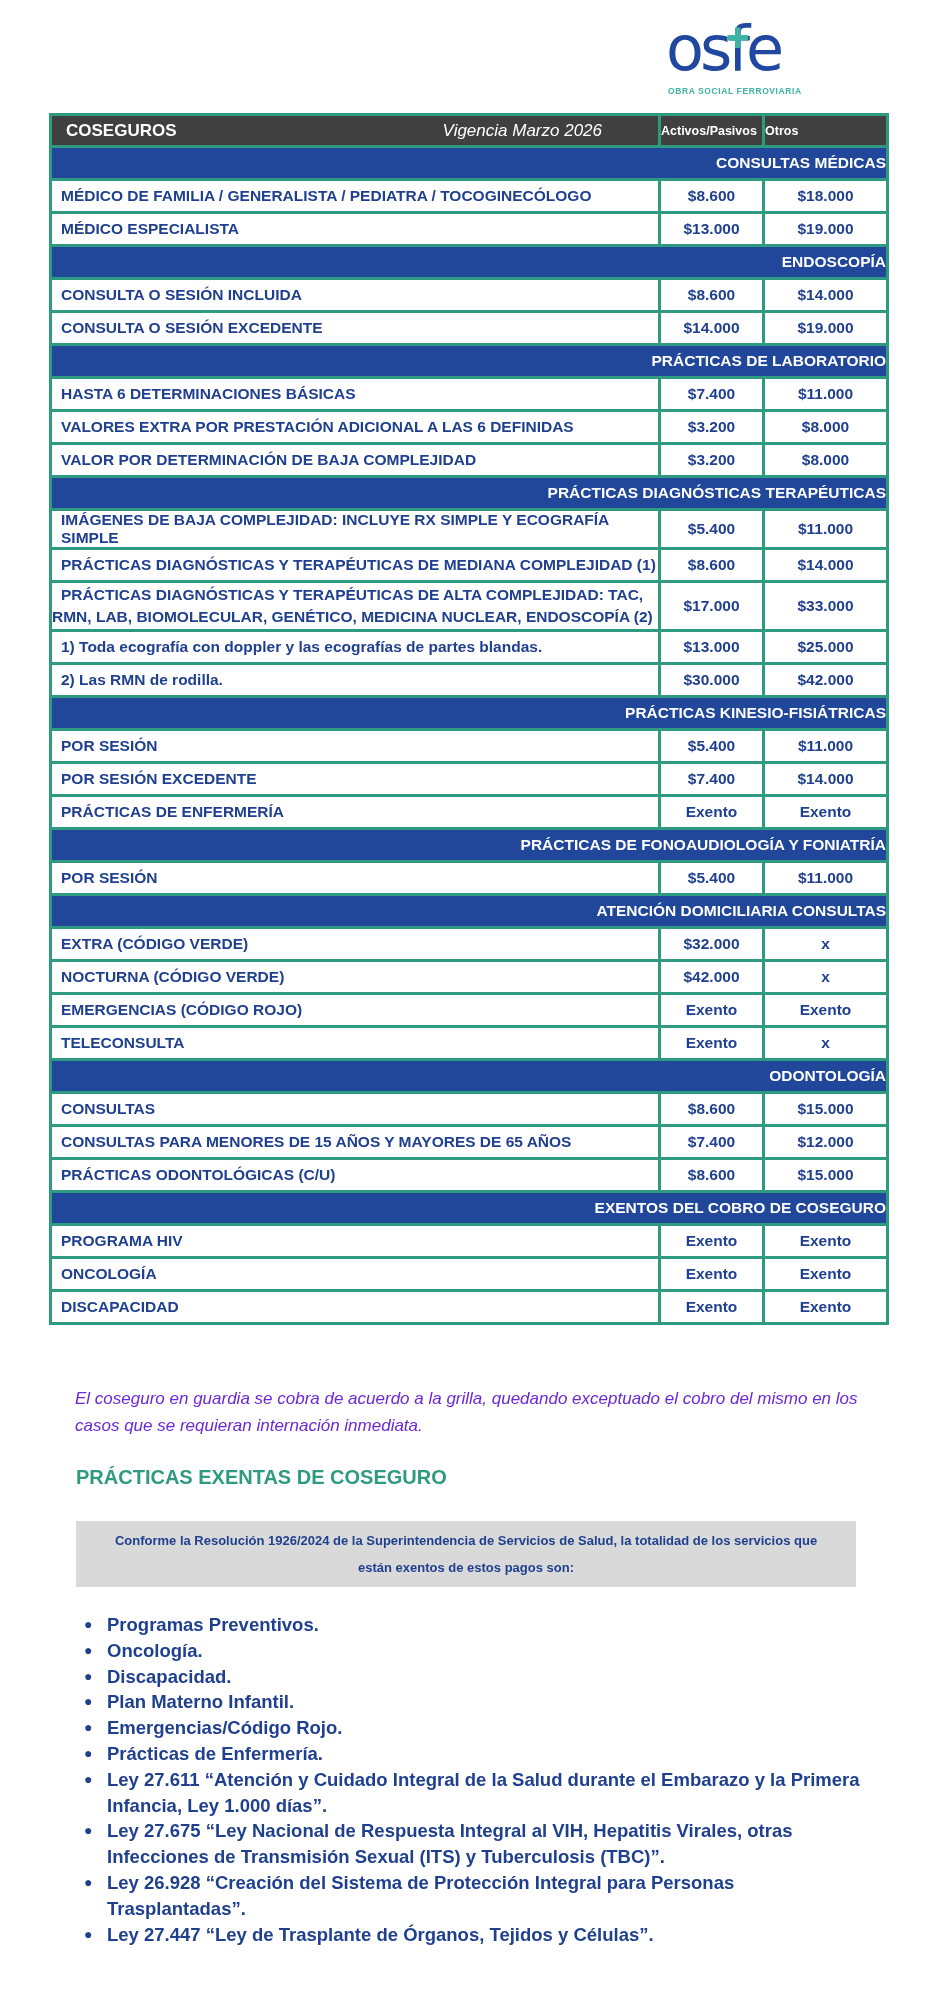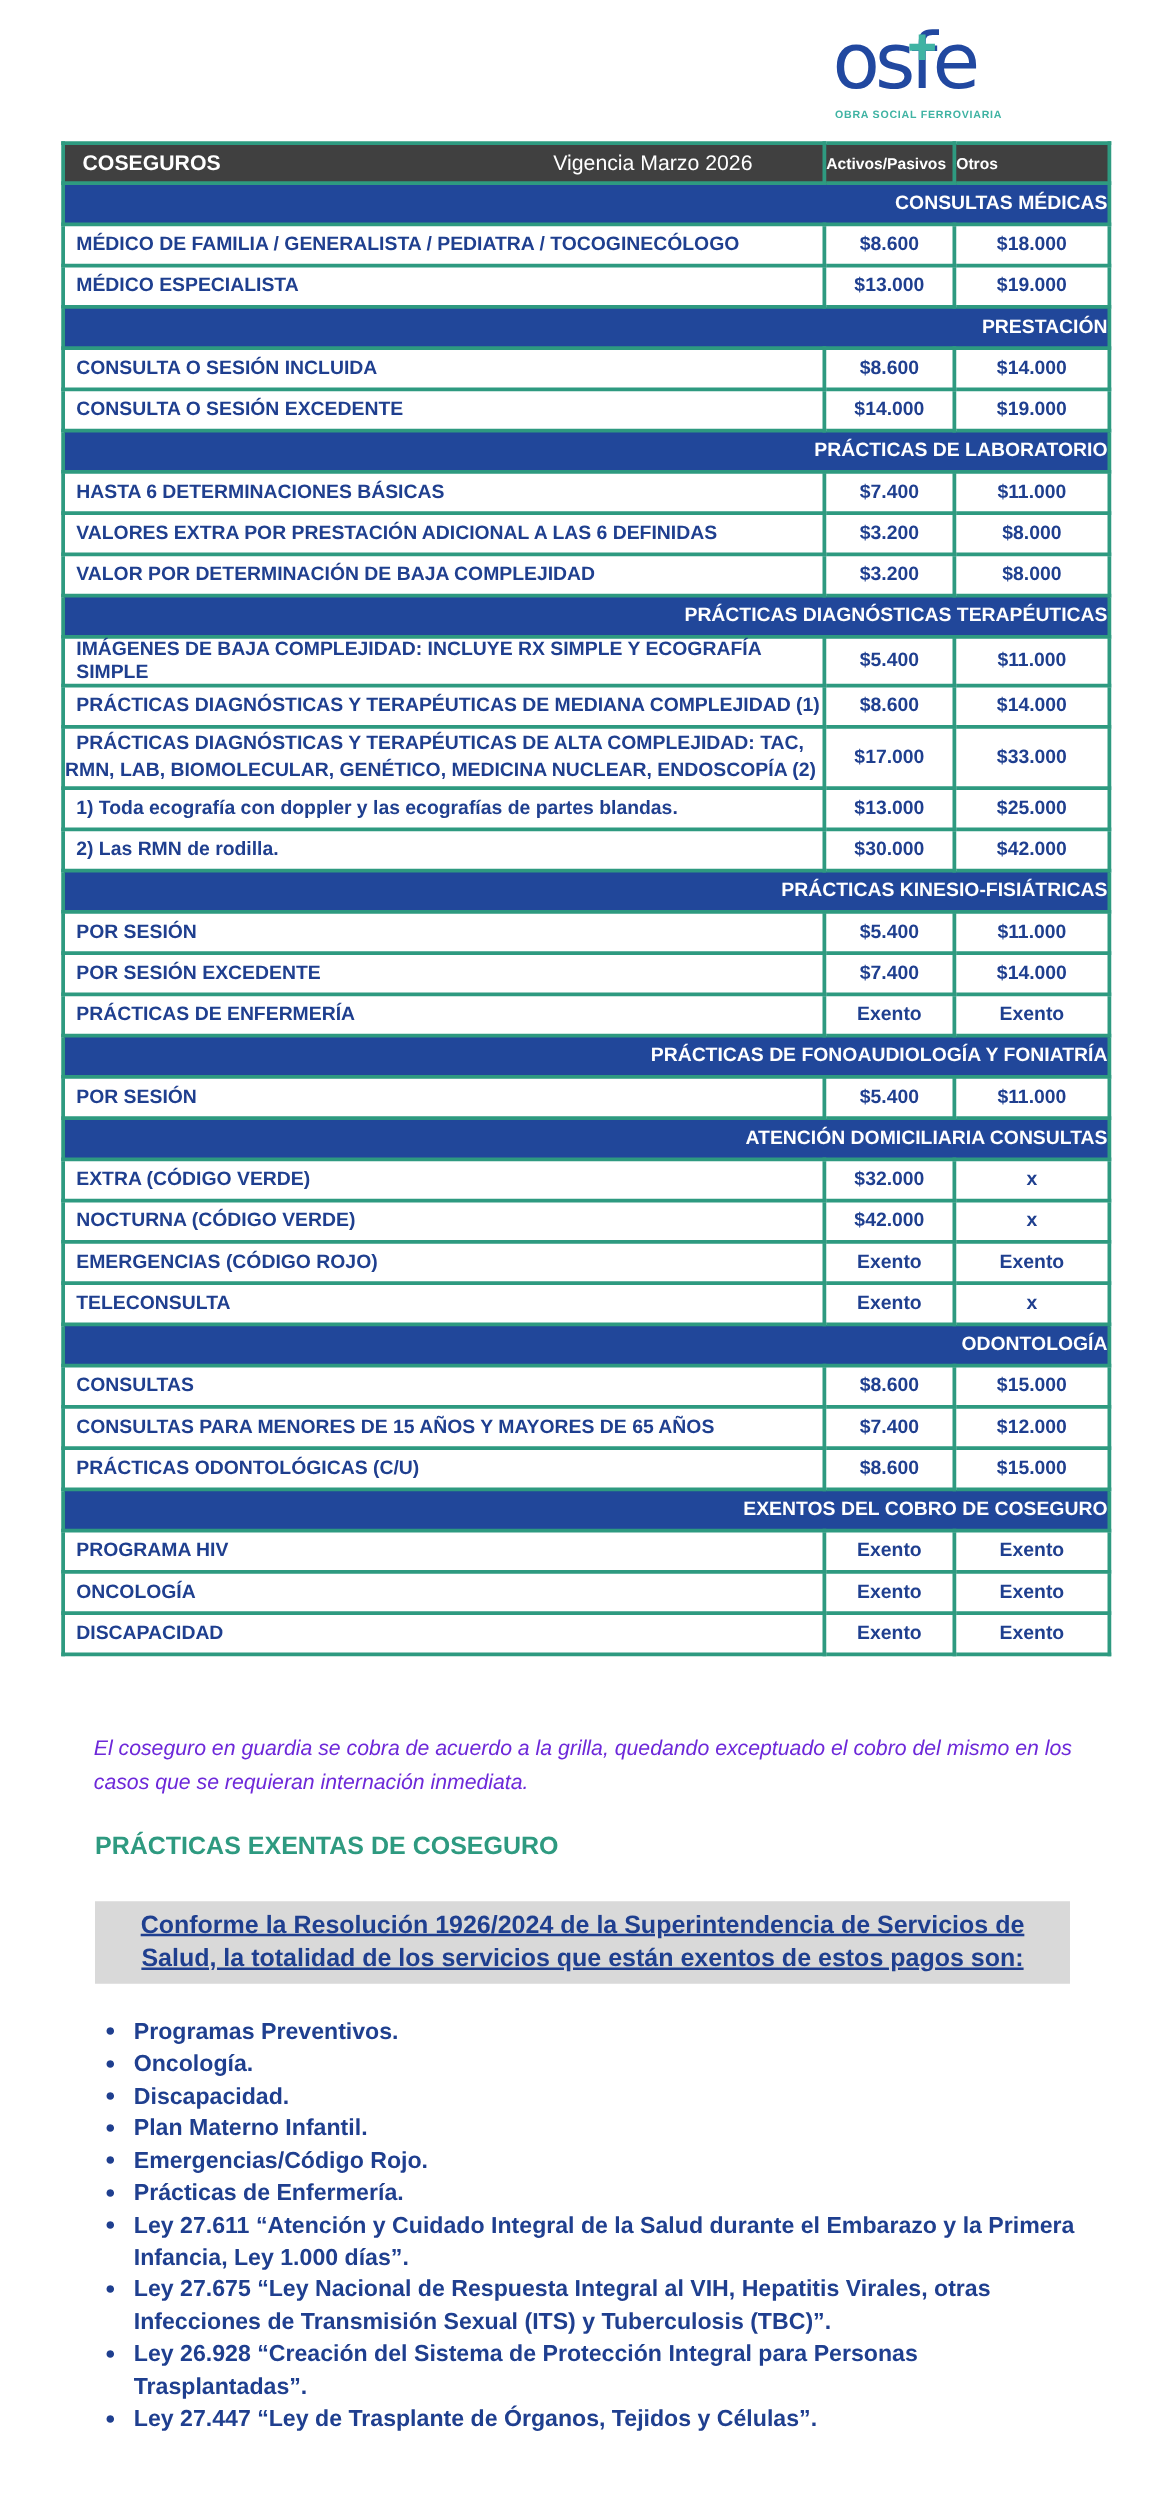--- a/index.html
+++ b/index.html
@@ -9,33 +9,33 @@
   .logo { position: absolute; left: 666px; top: 18px; width: 130px; height: 82px; }
   .logo-word { position: absolute; left: 0; top: 0; font-family: "DejaVu Sans", sans-serif; font-size: 62px; line-height: 62px; color: #2148a0; letter-spacing: -4px; font-weight: 400; }
   .logo-cross { position: absolute; color: #3fb3a3; font-size: 28px; left: 60px; top: 4px; font-weight: 300; }
   .logo-sub { position: absolute; left: 2px; top: 68px; font-size: 8.5px; letter-spacing: 0.6px; color: #3fb3a3; white-space: nowrap; font-weight: 700; }
 
   table.cos { position: absolute; left: 49px; top: 113px; width: 837px; border-collapse: collapse; table-layout: fixed; }
   table.cos td { border: 3px solid #2e9a80; font-weight: 700; font-size: 15.5px; vertical-align: middle; }
   col.c1 { width: 609px; } col.c2 { width: 104px; } col.c3 { width: 124px; }
   tr.head td { background: #404040; color: #fff; height: 32px; border-color: #2e9a80; }
   .head-title { font-size: 17px; padding-left: 14px; display: inline-block; width: 300px; }
-  .head-vig { font-weight: 400; font-size: 17px; float: right; padding-right: 56px; }
+  .head-vig { font-style: italic; font-weight: 400; font-size: 17px; float: right; padding-right: 56px; }
   tr.head td.hc { font-size: 12.5px; }
   tr.sec td { background: #21479a; color: #fff; text-align: right; height: 33px; border-left-color: #2e9a80; border-right-color: #2e9a80; }
   tr.row td { background: #fff; height: 33px; }
   tr.row td.lbl { padding-left: 9px; }
   tr.row td.val { text-align: center; }
   tr.tall td { height: 49px; }
   tr.tall td.lbl { padding-left: 0; line-height: 22px; }
   tr.tall td.lbl .indent { padding-left: 9px; }
 
   .note { position: absolute; left: 75px; top: 1385px; width: 790px; font-style: italic; font-weight: 400; font-size: 17px; line-height: 27px; color: #6d28d9; }
   .sub-heading { position: absolute; left: 76px; top: 1466px; font-size: 20px; font-weight: 700; color: #2e9a80; }
-  .res-box { position: absolute; left: 76px; top: 1521px; width: 780px; height: 66px; background: #d9d9d9; display: flex; align-items: center; justify-content: center; text-align: center; font-size: 20px; font-weight: 700; line-height: 27px; padding: 0 30px; color: #1f3f8f; text-decoration: underline; }
+  .res-box { position: absolute; left: 76px; top: 1521px; width: 780px; height: 66px; background: #d9d9d9; display: flex; align-items: center; justify-content: center; text-align: center; font-size: 13px; font-weight: 700; line-height: 27px; padding: 0 30px; color: #1f3f8f; }
   ul.ex { position: absolute; left: 84px; top: 1612px; width: 790px; list-style: none; }
   ul.ex li { position: relative; padding-left: 23px; font-size: 18.5px; font-weight: 700; line-height: 25.8px; color: #1f3f8f; }
   ul.ex li .bullet { position: absolute; left: 0; top: 0; font-size: 14px; }
 </style>
 </head>
 <body>
 
 <div class="logo">
   <span class="logo-word">osfe</span>
   <span class="logo-cross">✚</span>
@@ -66,21 +66,21 @@
         <td class="val">$8.600</td>
         <td class="val">$18.000</td>
       </tr>
     <tr class="row">
         <td class="lbl">MÉDICO ESPECIALISTA</td>
         <td class="val">$13.000</td>
         <td class="val">$19.000</td>
       </tr>
 
     <tr class="sec">
-        <td colspan="3">PRESTACIÓN</td>
+        <td colspan="3">ENDOSCOPÍA</td>
       </tr>
     <tr class="row">
         <td class="lbl">CONSULTA O SESIÓN INCLUIDA</td>
         <td class="val">$8.600</td>
         <td class="val">$14.000</td>
       </tr>
     <tr class="row">
         <td class="lbl">CONSULTA O SESIÓN EXCEDENTE</td>
         <td class="val">$14.000</td>
         <td class="val">$19.000</td>

